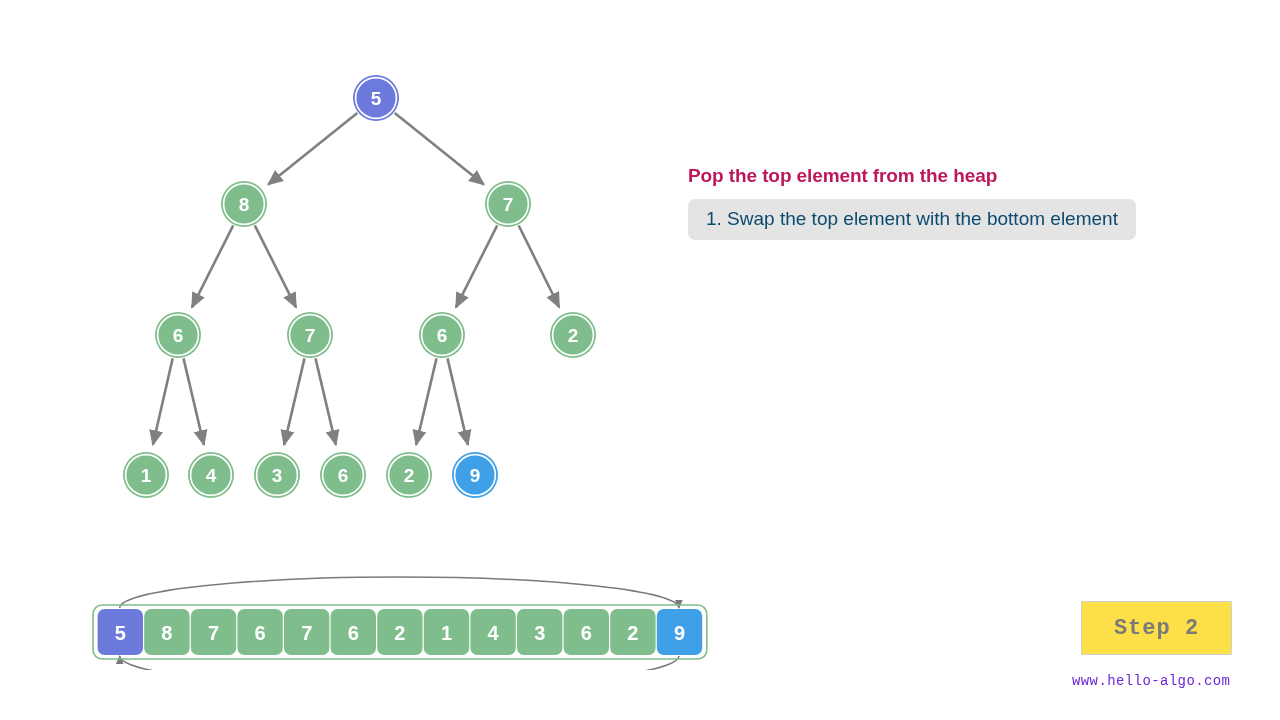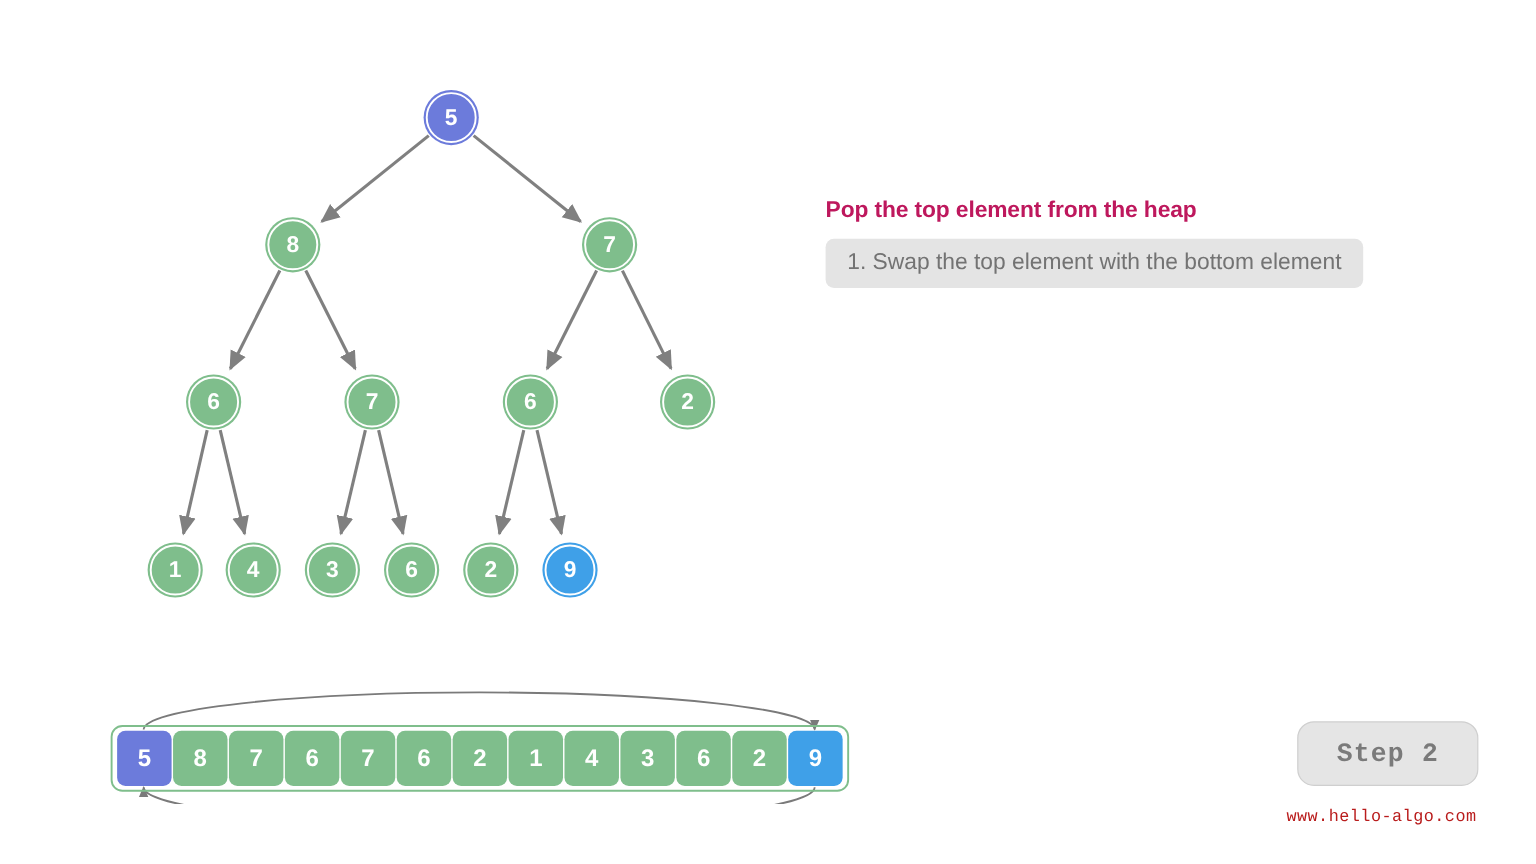--- a/index.html
+++ b/index.html
@@ -31,37 +31,37 @@
   #panel{position:absolute;left:688px;top:165px;width:560px;}
   #title{
     font-size:19px;font-weight:700;color:#be185d;
     letter-spacing:-0.1px;white-space:nowrap;
   }
   #subtitle-box{
     margin-top:12px;background:#e4e4e4;border-radius:7px;
     padding:9px 18px 10px 18px;display:inline-block;
   }
   #subtitle{
-    font-size:19px;font-weight:400;color:#737373;white-space:nowrap;
+    font-size:19px;font-weight:400;color:#0c4a6e;white-space:nowrap;
   }
 
   
   #step-box{
     position:absolute;left:1081px;top:601px;width:149px;height:52px;
-    border:1px solid #cfcfcf;border-radius:14px;background:#e5e5e5;
+    border:1px solid #cfcfcf;border-radius:1px;background:#fde047;
     display:flex;align-items:center;justify-content:center;
   }
   #step-label{
     font-family:"Liberation Mono", monospace;
     font-size:22px;font-weight:700;color:#7a7a7a;letter-spacing:1px;
   }
   #watermark{
     position:absolute;left:1072px;top:673px;
     font-family:"Liberation Mono", monospace;
-    font-size:14px;color:#b91c1c;letter-spacing:0.4px;
+    font-size:14px;color:#6d28d9;letter-spacing:0.4px;
   }
 </style>
 </head>
 <body>
 
 <div id="stage">
 
   <svg id="tree-svg" viewBox="0 0 760 560" xmlns="http://www.w3.org/2000/svg">
     <defs>
       <marker id="arrowhead" markerWidth="7" markerHeight="7" refX="5.6" refY="3" orient="auto" markerUnits="strokeWidth">

